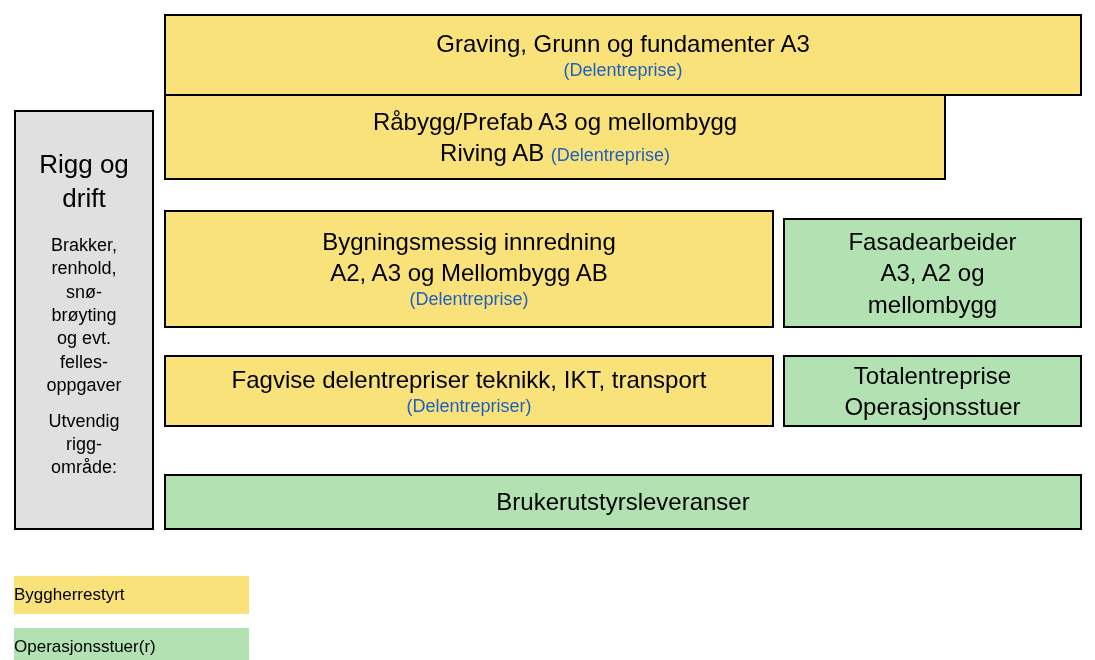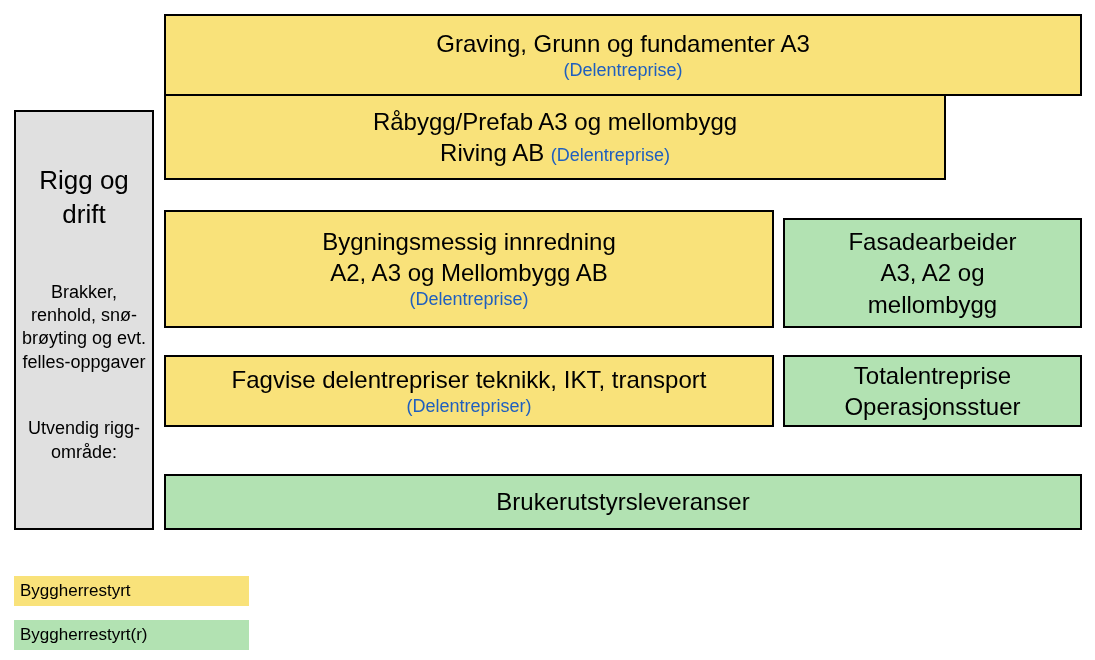--- a/index.html
+++ b/index.html
@@ -24,22 +24,21 @@
     justify-content: center;
     text-align: center;
     line-height: 1.3;
   }
   .sidebar {
     left: 4px;
     top: 100px;
     width: 140px;
     height: 420px;
     background: #e0e0e0;
-    padding: 2px;
-    gap: 31px;
+    padding: 23px;
   }
   .sidebar .title {
     font-size: 26px;
     margin-bottom: 18px;
   }
   .sidebar .subtext {
     font-size: 18px;
     margin-bottom: 12px;
   }
   .main-title { font-size: 24px; }
@@ -54,25 +53,25 @@
   .row4a { left: 154px; top: 345px; width: 610px; height: 72px; }
   .row4b { left: 773px; top: 345px; width: 299px; height: 72px; }
   .row5  { left: 154px; top: 464px; width: 918px; height: 56px; }
   .legend {
     position: absolute;
     left: 4px;
     top: 566px;
   }
   .legend-item {
     width: 235px;
-    height: 30px;
+    height: 38px;
     font-size: 17px;
     display: flex;
     align-items: center;
-    padding-left: 6px;
+    padding-left: 0;
     margin-bottom: 14px;
   }
   .text22 { font-size: 24px; }
 </style>
 </head>
 <body>
 
 <div class="container">
 
   <div class="box sidebar">
@@ -121,17 +120,17 @@
 
   <div class="box green row5">
     <div class="main-title">Brukerutstyrsleveranser</div>
   </div>
 
   <div class="legend">
     <div class="legend-item yellow">
       <span>Byggherrestyrt</span>
     </div>
     <div class="legend-item green">
-      <span>Byggherrestyrt(r)</span>
+      <span>Operasjonsstuer(r)</span>
     </div>
   </div>
 
 </div>
 
 </body></html>

